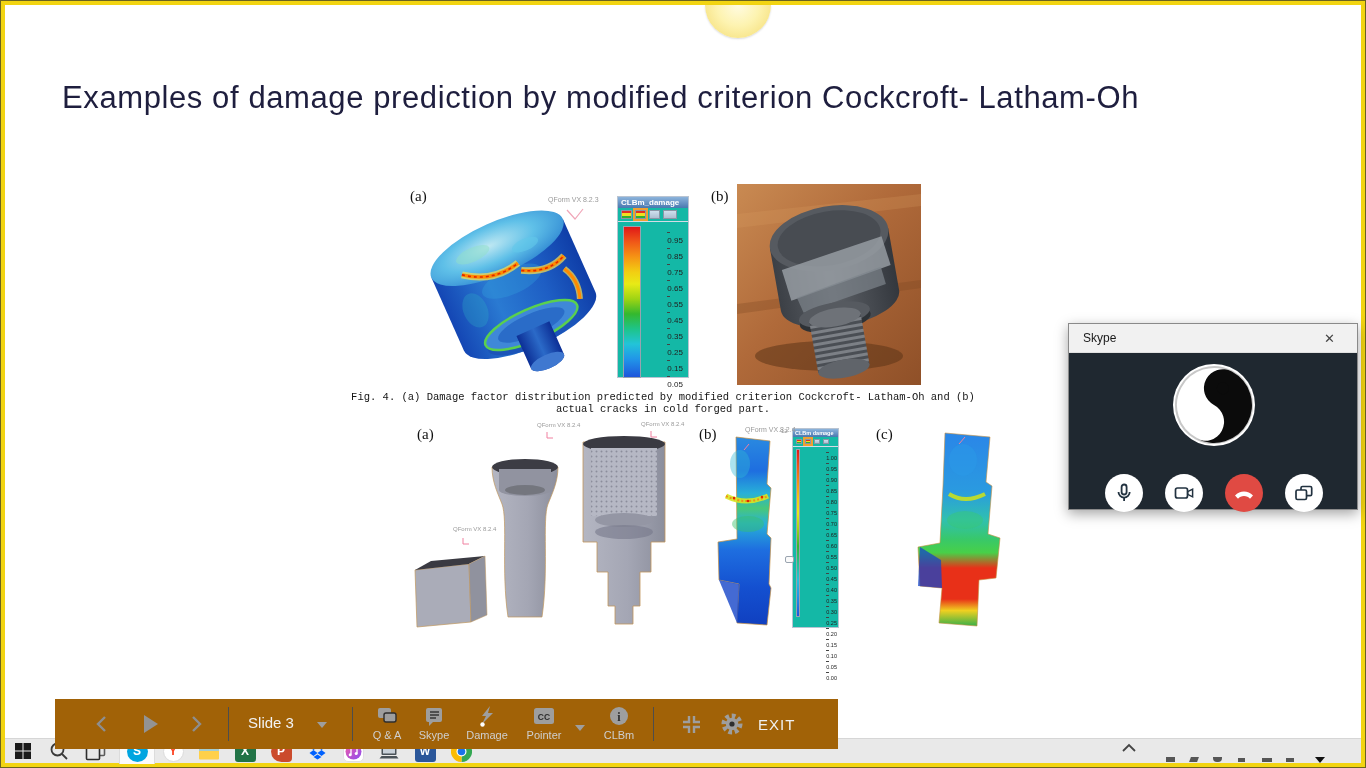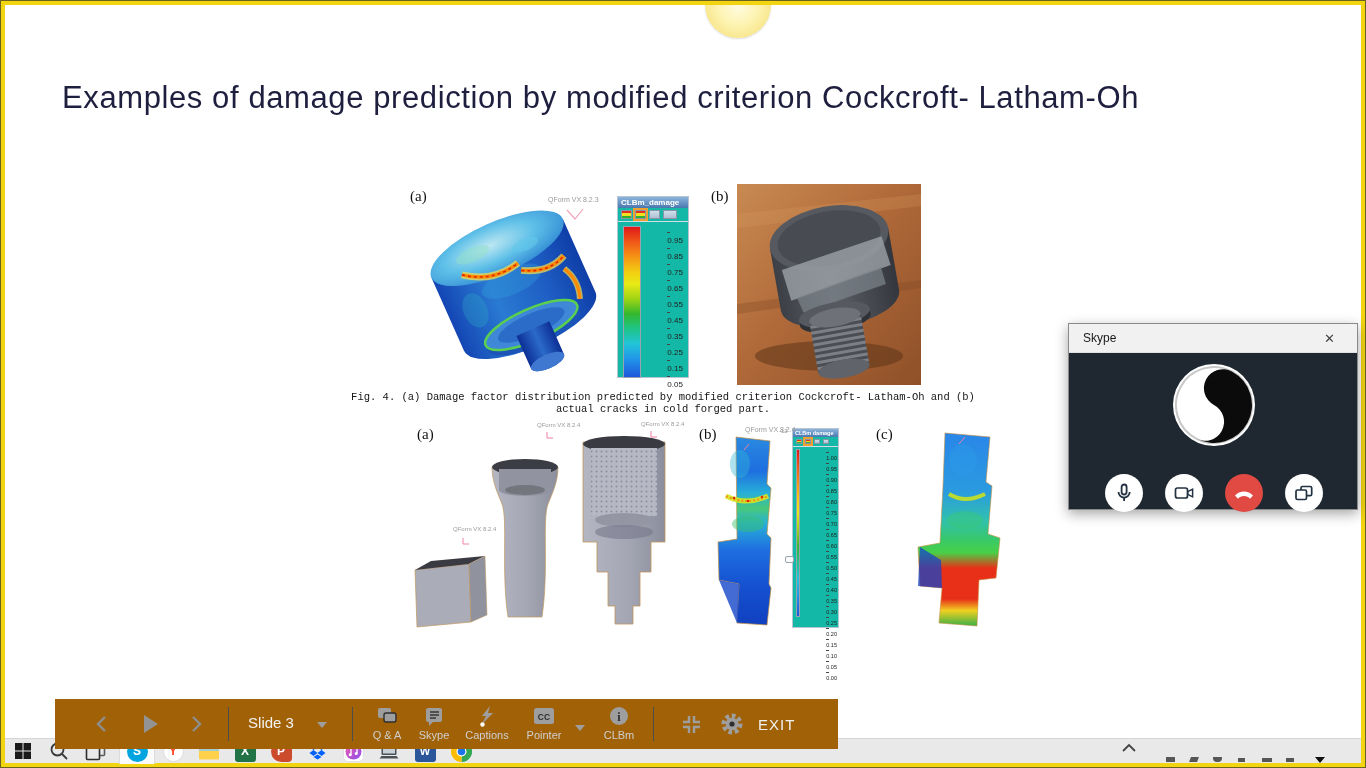--- a/index.html
+++ b/index.html
@@ -438,21 +438,21 @@
       </span>
       <span class="cb-label">Skype</span>
     </div>
     <div class="cb-item" style="left:405px;">
       <span class="cb-ic">
         <svg width="18" height="22" viewBox="0 0 18 22">
           <polygon points="12,1 4,11 8,11 4,19 15,8 10,8" fill="#9e9e9e"></polygon>
           <circle cx="4.5" cy="19.5" r="2.2" fill="#ffffff"></circle>
         </svg>
       </span>
-      <span class="cb-label">Captions</span>
+      <span class="cb-label">Damage</span>
     </div>
     <div class="cb-item" style="left:460px;width:58px;">
       <span class="cb-ic">
         <svg width="20" height="16" viewBox="0 0 20 16">
           <rect x="0" y="0" width="20" height="16" rx="2.5" fill="#9e9e9e"></rect>
           <text x="10" y="11.5" text-anchor="middle" font-family="Liberation Sans, sans-serif" font-size="8.5" font-weight="bold" fill="#2e2e2e">CC</text>
         </svg>
       </span>
       <span class="cb-label">Pointer</span>
     </div>

